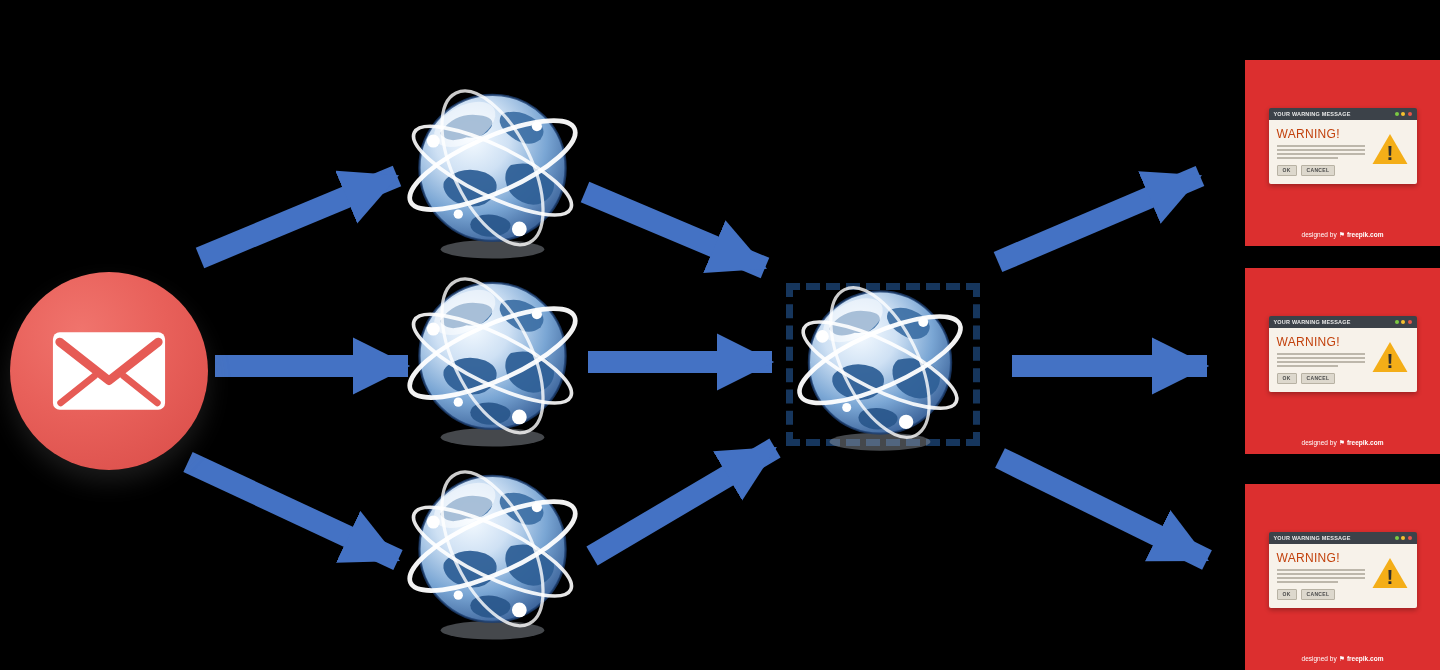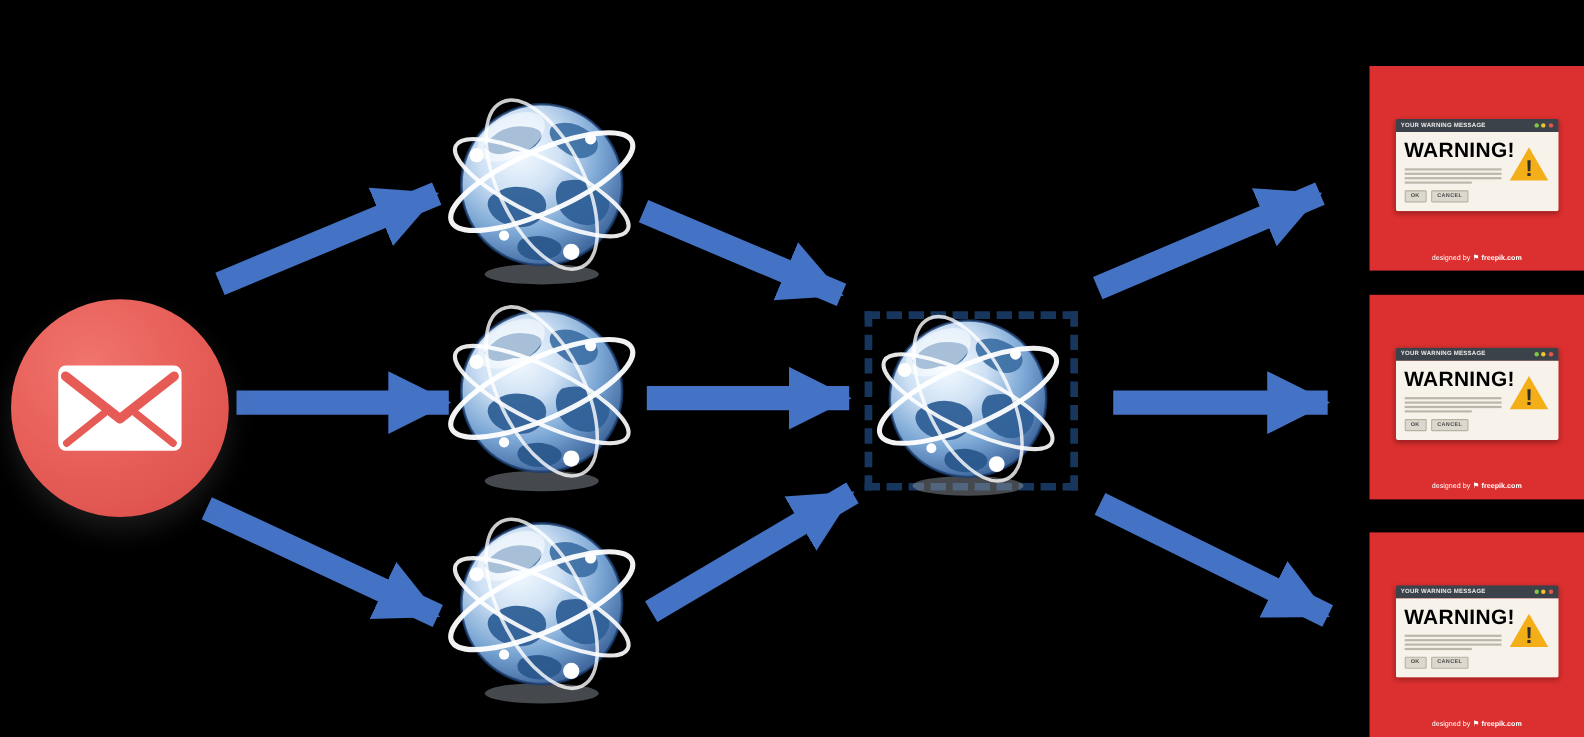--- a/index.html
+++ b/index.html
@@ -42,21 +42,21 @@
   .c1{left:1245px;top:60px}
   .c2{left:1245px;top:268px}
   .c3{left:1245px;top:484px}
   .win{width:148px;margin-top:48px;box-shadow:0 2px 5px rgba(0,0,0,.3);border-radius:2px;overflow:hidden}
   .win-bar{height:12px;background:var(--titlebar-gray);display:flex;align-items:center;padding:0 5px;gap:3px}
   .win-title{flex:1;color:#e9e9e9;font-size:5.5px;font-weight:bold;letter-spacing:.2px;white-space:nowrap}
   .win-dots{display:flex;gap:2.5px}
   .dot{width:4px;height:4px;border-radius:50%;display:block}
   .d-green{background:#7bc943}.d-yellow{background:#f5c02f}.d-red{background:#e8564a}
   .win-body{position:relative;background:var(--window-cream);padding:7px 8px 8px}
-  .warn-heading{font-size:19px;font-weight:bold;color:#000000;letter-spacing:.3px}
+  .warn-heading{font-size:12px;font-weight:normal;color:#c2410c;letter-spacing:.3px}
   .tri{position:absolute;right:8px;top:12px;width:38px;height:34px}
   .tlines{width:88px;margin-top:4px;display:flex;flex-direction:column;gap:2.5px}
   .tlines i{display:block;height:1.6px;background:#bdb7ab}
   .tlines i:nth-child(4){width:70%}
   .btn-row{display:flex;gap:4px;margin-top:6px}
   .mini-btn{font-size:5px;color:#4a4a4a;background:#ddd8cd;border:1px solid #b8b2a4;
     padding:1px 5px;border-radius:1px;font-weight:bold;letter-spacing:.3px;line-height:1.4}
   .credit{margin-top:auto;margin-bottom:8px;color:#ffffff;font-size:6.5px;display:flex;align-items:center;gap:2px}
   .credit .brand{font-weight:bold}
   .flagicon{font-size:7px;line-height:1}

